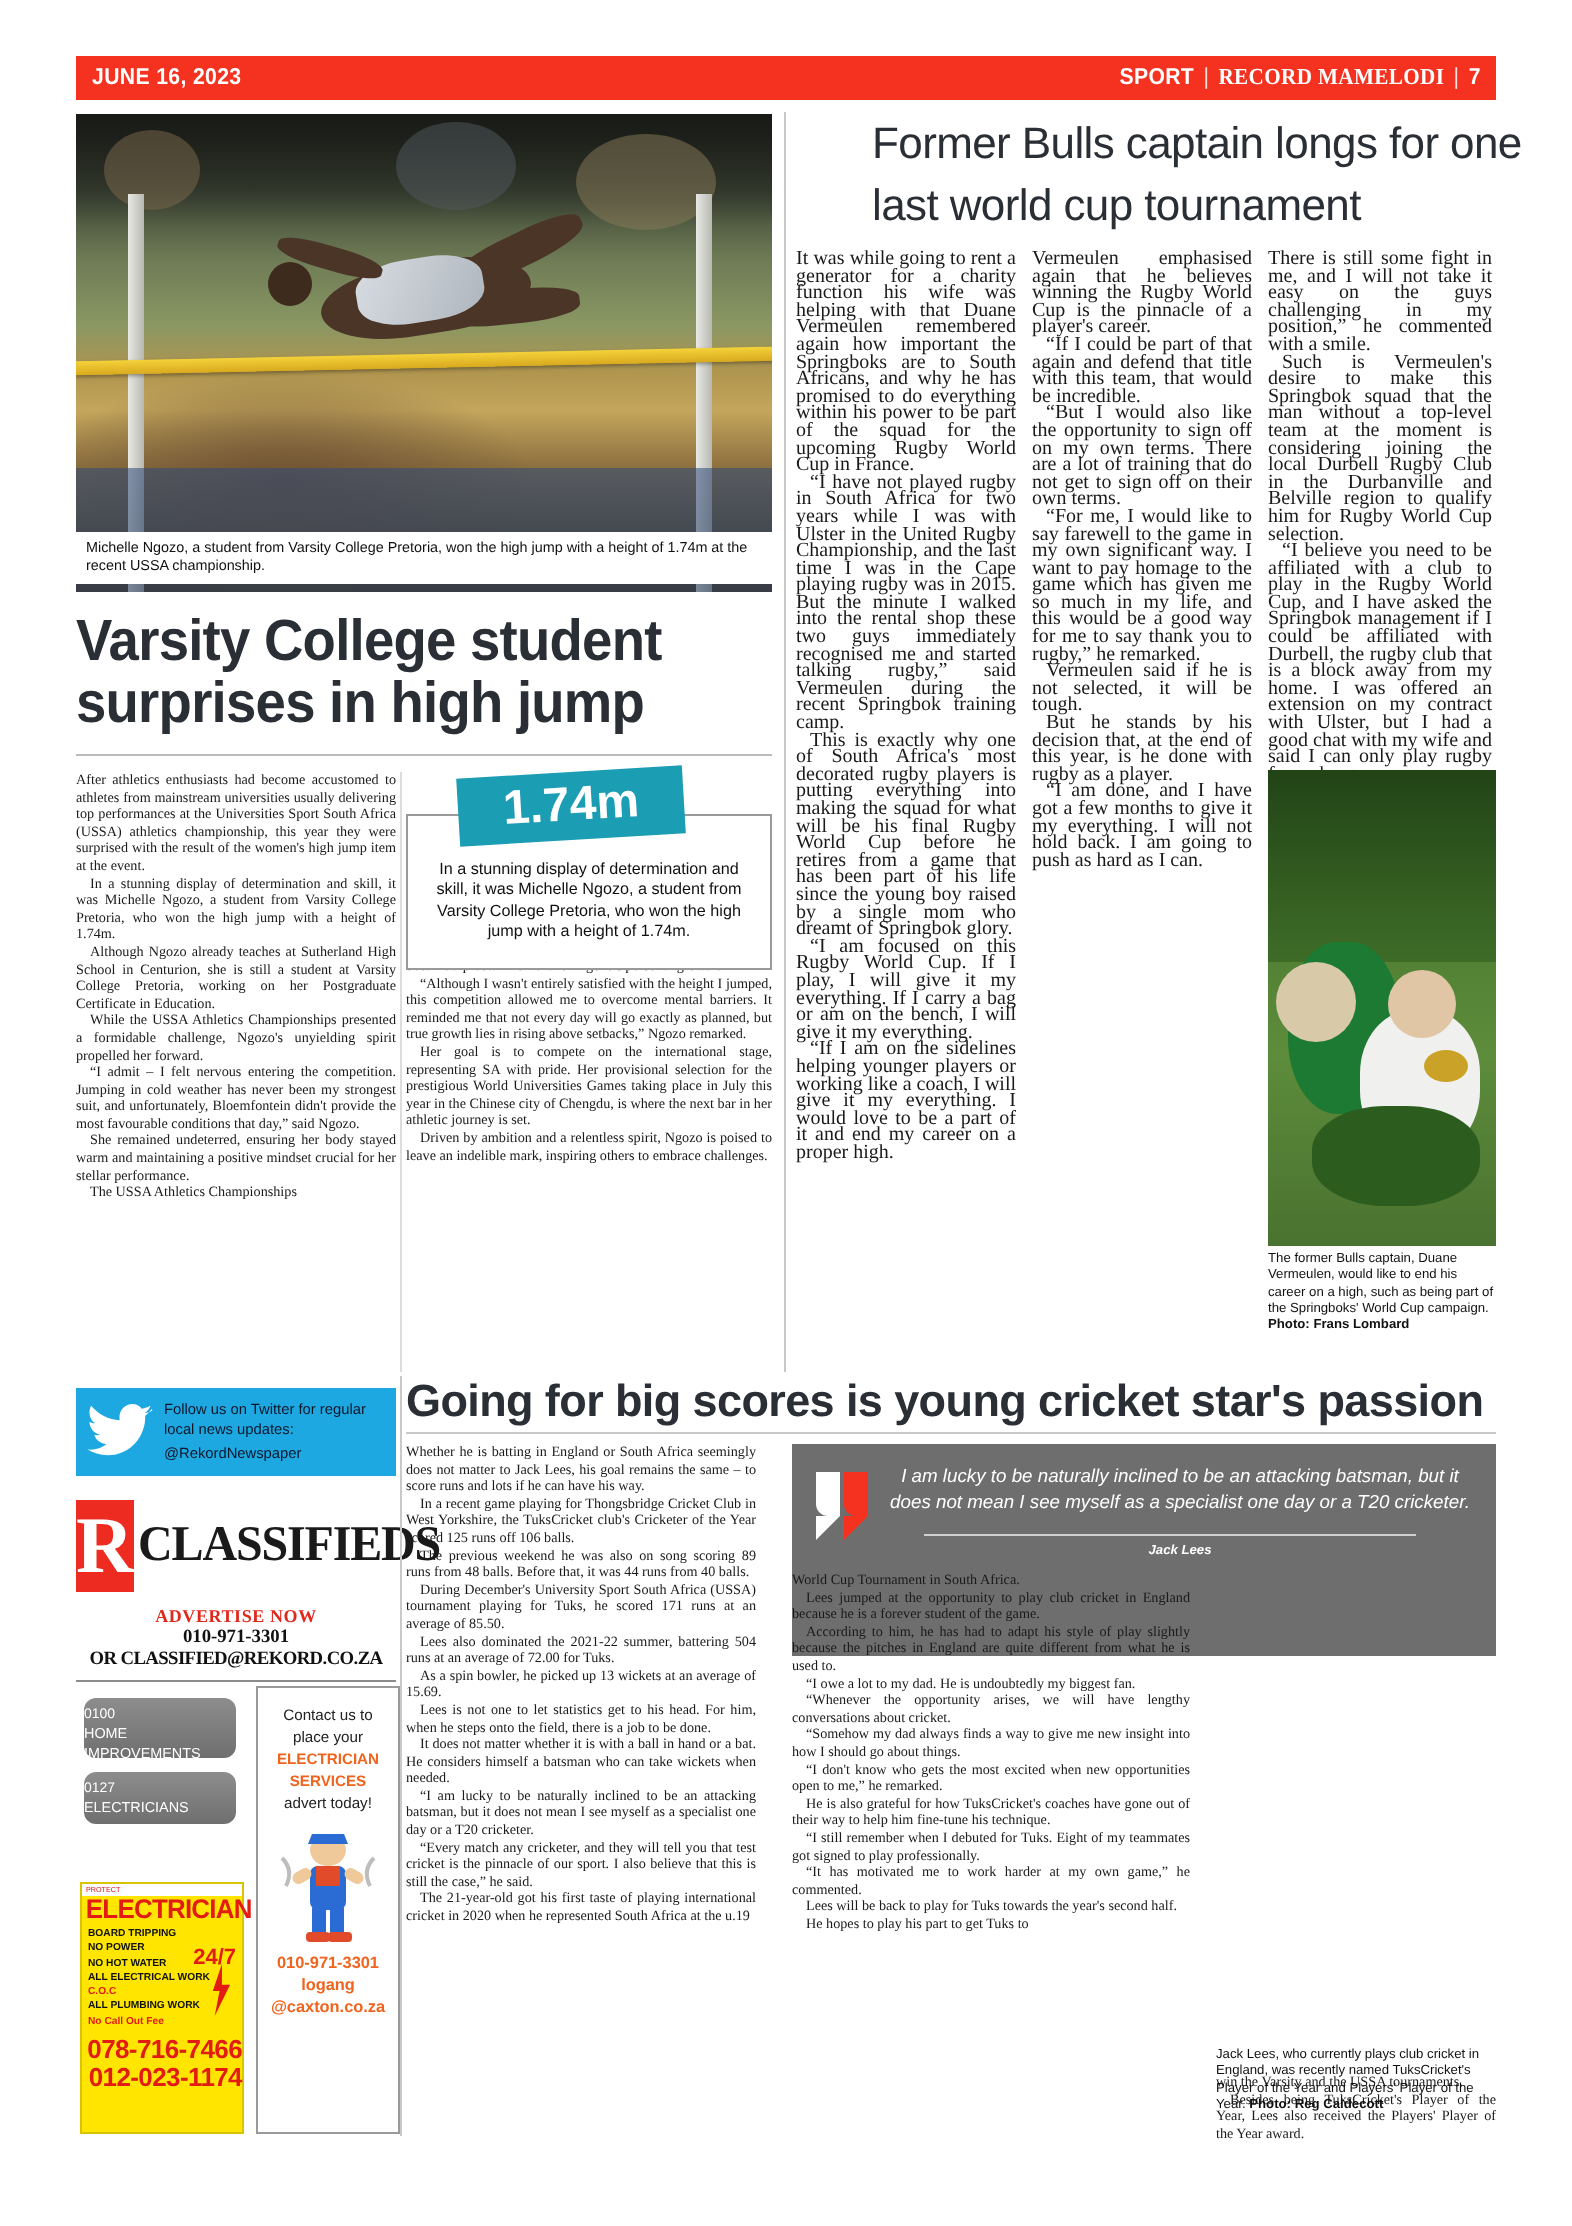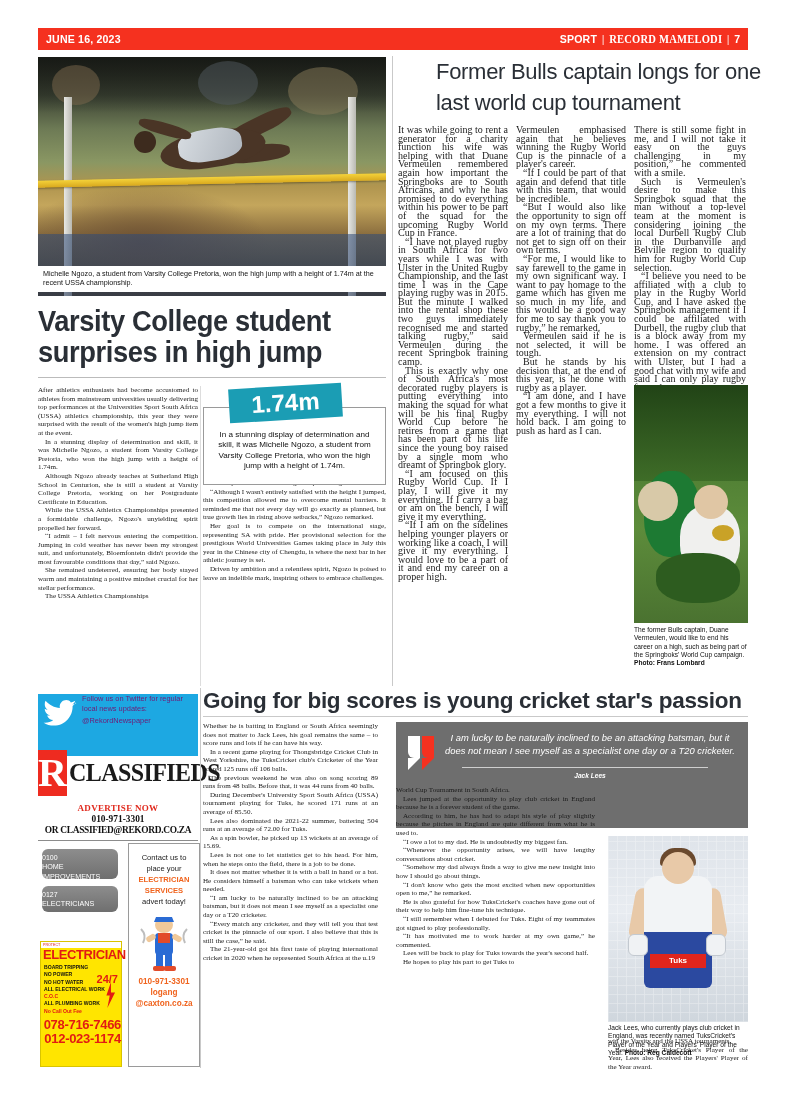--- a/index.html
+++ b/index.html
@@ -140,22 +140,22 @@
   .pr-p { position:absolute; border-radius:44%; }
   .caption-rugby {
     position:absolute; left:634px; top:626px; width:114px;
     font-family:"Liberation Sans", sans-serif;
     font-size:6.6px; line-height:8.3px; color:#111;
   }
   .caption-rugby b { font-weight:bold; }
 
   
   .twitter {
-    position:absolute; left:38px; top:694px; width:160px; height:62px;
-    background:#1da8e2; color:#701a75; display:flex; align-items:flex-start;
+    position:absolute; left:38px; top:694px; width:160px; height:44px;
+    background:#1da8e2; color:#0f172a; display:flex; align-items:center;
   }
   .tw-bird { width:44px; height:40px; flex:0 0 44px; display:flex; align-items:center; justify-content:center; }
   .tw-txt { font-family:"Liberation Sans", sans-serif; font-size:7.4px; line-height:9.6px; }
   .tw-handle { margin-top:3px; display:block; }
 
   
   .rclass { position:absolute; left:38px; top:748px; width:160px; height:50px;
             display:flex; align-items:center; }
   .rc-r { width:42px; height:46px; background:#ee2b20; color:#fff;
           font-family:"Liberation Serif", serif; font-weight:bold;
@@ -488,28 +488,17 @@
       <p>“I still remember when I debuted for Tuks. Eight of my teammates got signed to play professionally.</p>
       <p>“It has motivated me to work harder at my own game,” he commented.</p>
       <p>Lees will be back to play for Tuks towards the year's second half.</p>
       <p>He hopes to play his part to get Tuks to</p>
     </div>
   <div class="body-col cc cc3">
       <p class="noind">win the Varsity and the USSA tournaments.</p>
       <p>Besides being TuksCricket's Player of the Year, Lees also received the Players' Player of the Year award.</p>
     </div>
 
-  <div class="photo-cricket">
-    <div class="pc-net"></div>
-    <div class="pc-arm l"></div>
-    <div class="pc-arm r"></div>
-    <div class="pc-body"></div>
-    <div class="pc-hair"></div>
-    <div class="pc-head"></div>
-    <div class="pc-glove l"></div>
-    <div class="pc-glove r"></div>
-    <div class="pc-tuks">Tuks</div>
-  </div>
   <div class="caption-cricket">
     <span>Jack Lees, who currently plays club cricket in England, was recently named TuksCricket's Player of the Year and Players' Player of the Year. </span><b>Photo: Reg Caldecott</b>
   </div>
 
 </div>
 
 </body></html>

